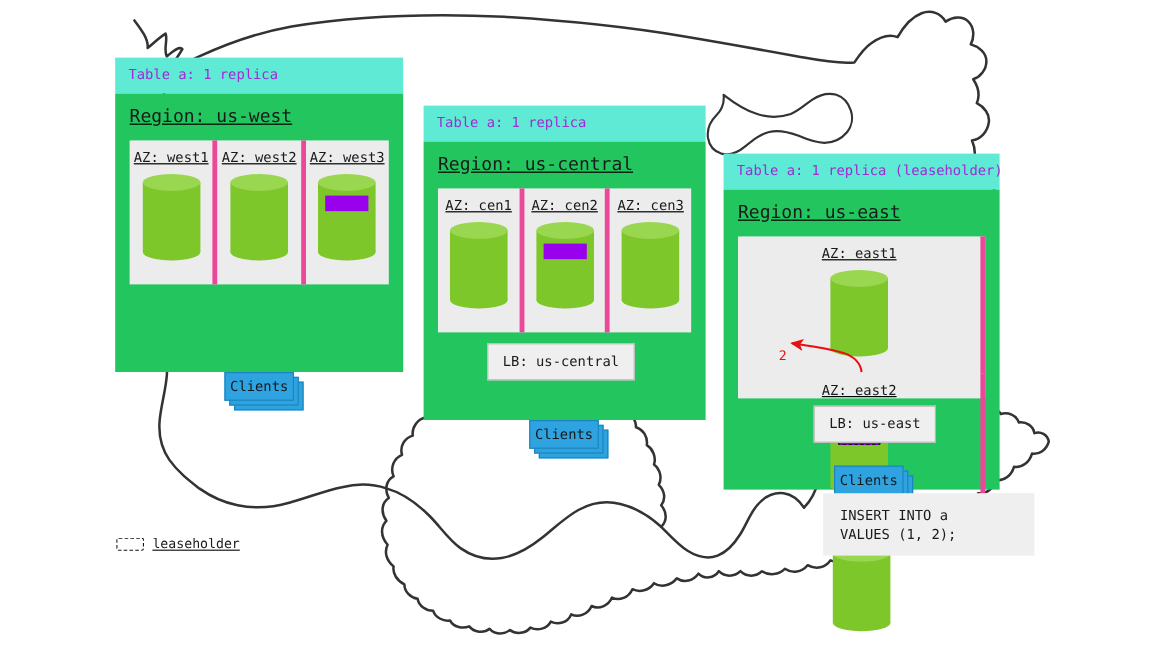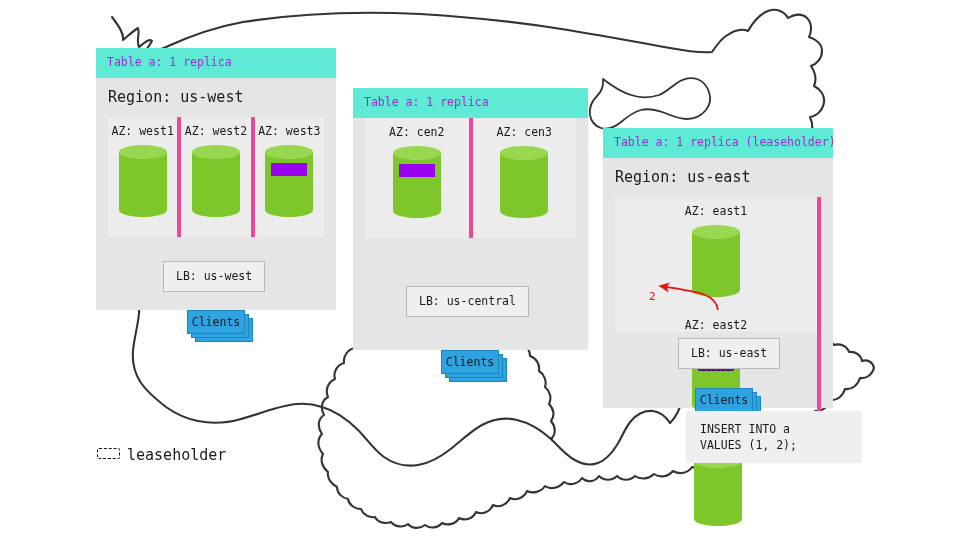--- a/index.html
+++ b/index.html
@@ -20,22 +20,23 @@
   .panel-header{
     background:#5eead4;
     color:#a32ad4;
     font-size:11.5px;
     line-height:1;
     padding:9px 0 9px 11px;
     white-space:nowrap;
     letter-spacing:0px;
   }
   .panel-body{
-    background:#e5e5e5;
+    background:#22c55e;
     padding:0 0 0 0;
+    text-decoration:underline;
   }
   .region-title{
     color:#1a1a1a;
     font-size:15px;
     padding:12px 0 12px 12px;
     white-space:nowrap;
     line-height:1;
   }
   .az-row{
     position:relative;
@@ -151,21 +152,21 @@
     color:#e81010;
     font-size:11px;
     line-height:1;
     z-index:9;
   }
 
   
   .legend{
     position:absolute;
     display:flex;
-    font-size:15px;color:#1a1a1a;
+    font-size:11px;color:#1a1a1a;text-decoration:underline;
   }
   .legend .swatch{
     width:23px;height:11px;
     border:1.6px dashed #111111;
     box-sizing:border-box;
     border-radius:2px;
     margin-right:7px;
   }
   .legend .ltext{line-height:1;white-space:nowrap;}
 </style>
@@ -261,34 +262,42 @@
         <div class="az-cell">
           <div class="az-label">AZ: west3</div>
           <div class="cyl">
             <div class="bottom"></div>
               <div class="body"></div>
               <div class="top"></div>
             <div class="replica"></div>
           </div>
         </div>
       </div>
-      <div class="lb-box" style="left:67px;top:183px;">LB: us-west</div>
       <div class="clients" style="left:91px;top:232px;">
         <div class="sheet s3"></div>
         <div class="sheet s2"></div>
         <div class="sheet s1"></div>
         <div class="label">Clients</div>
       </div>
     </div>
   </div>
 
   <div class="region-panel" style="left:353px;top:88px;width:235px;">
     <div class="panel-header">Table a: 1 replica</div>
     <div class="panel-body" style="height:232px;position:relative;">
+      <div class="region-title">Region: us-central</div>
       <div class="az-row" style="height:120px;">
+        <div class="az-cell">
+          <div class="az-label">AZ: cen1</div>
+          <div class="cyl">
+            <div class="bottom"></div>
+              <div class="body"></div>
+              <div class="top"></div>
+          </div>
+        </div>
         <div class="az-cell">
           <div class="az-label">AZ: cen2</div>
           <div class="cyl">
             <div class="bottom"></div>
               <div class="body"></div>
               <div class="top"></div>
             <div class="replica"></div>
           </div>
         </div>
         <div class="az-cell">

